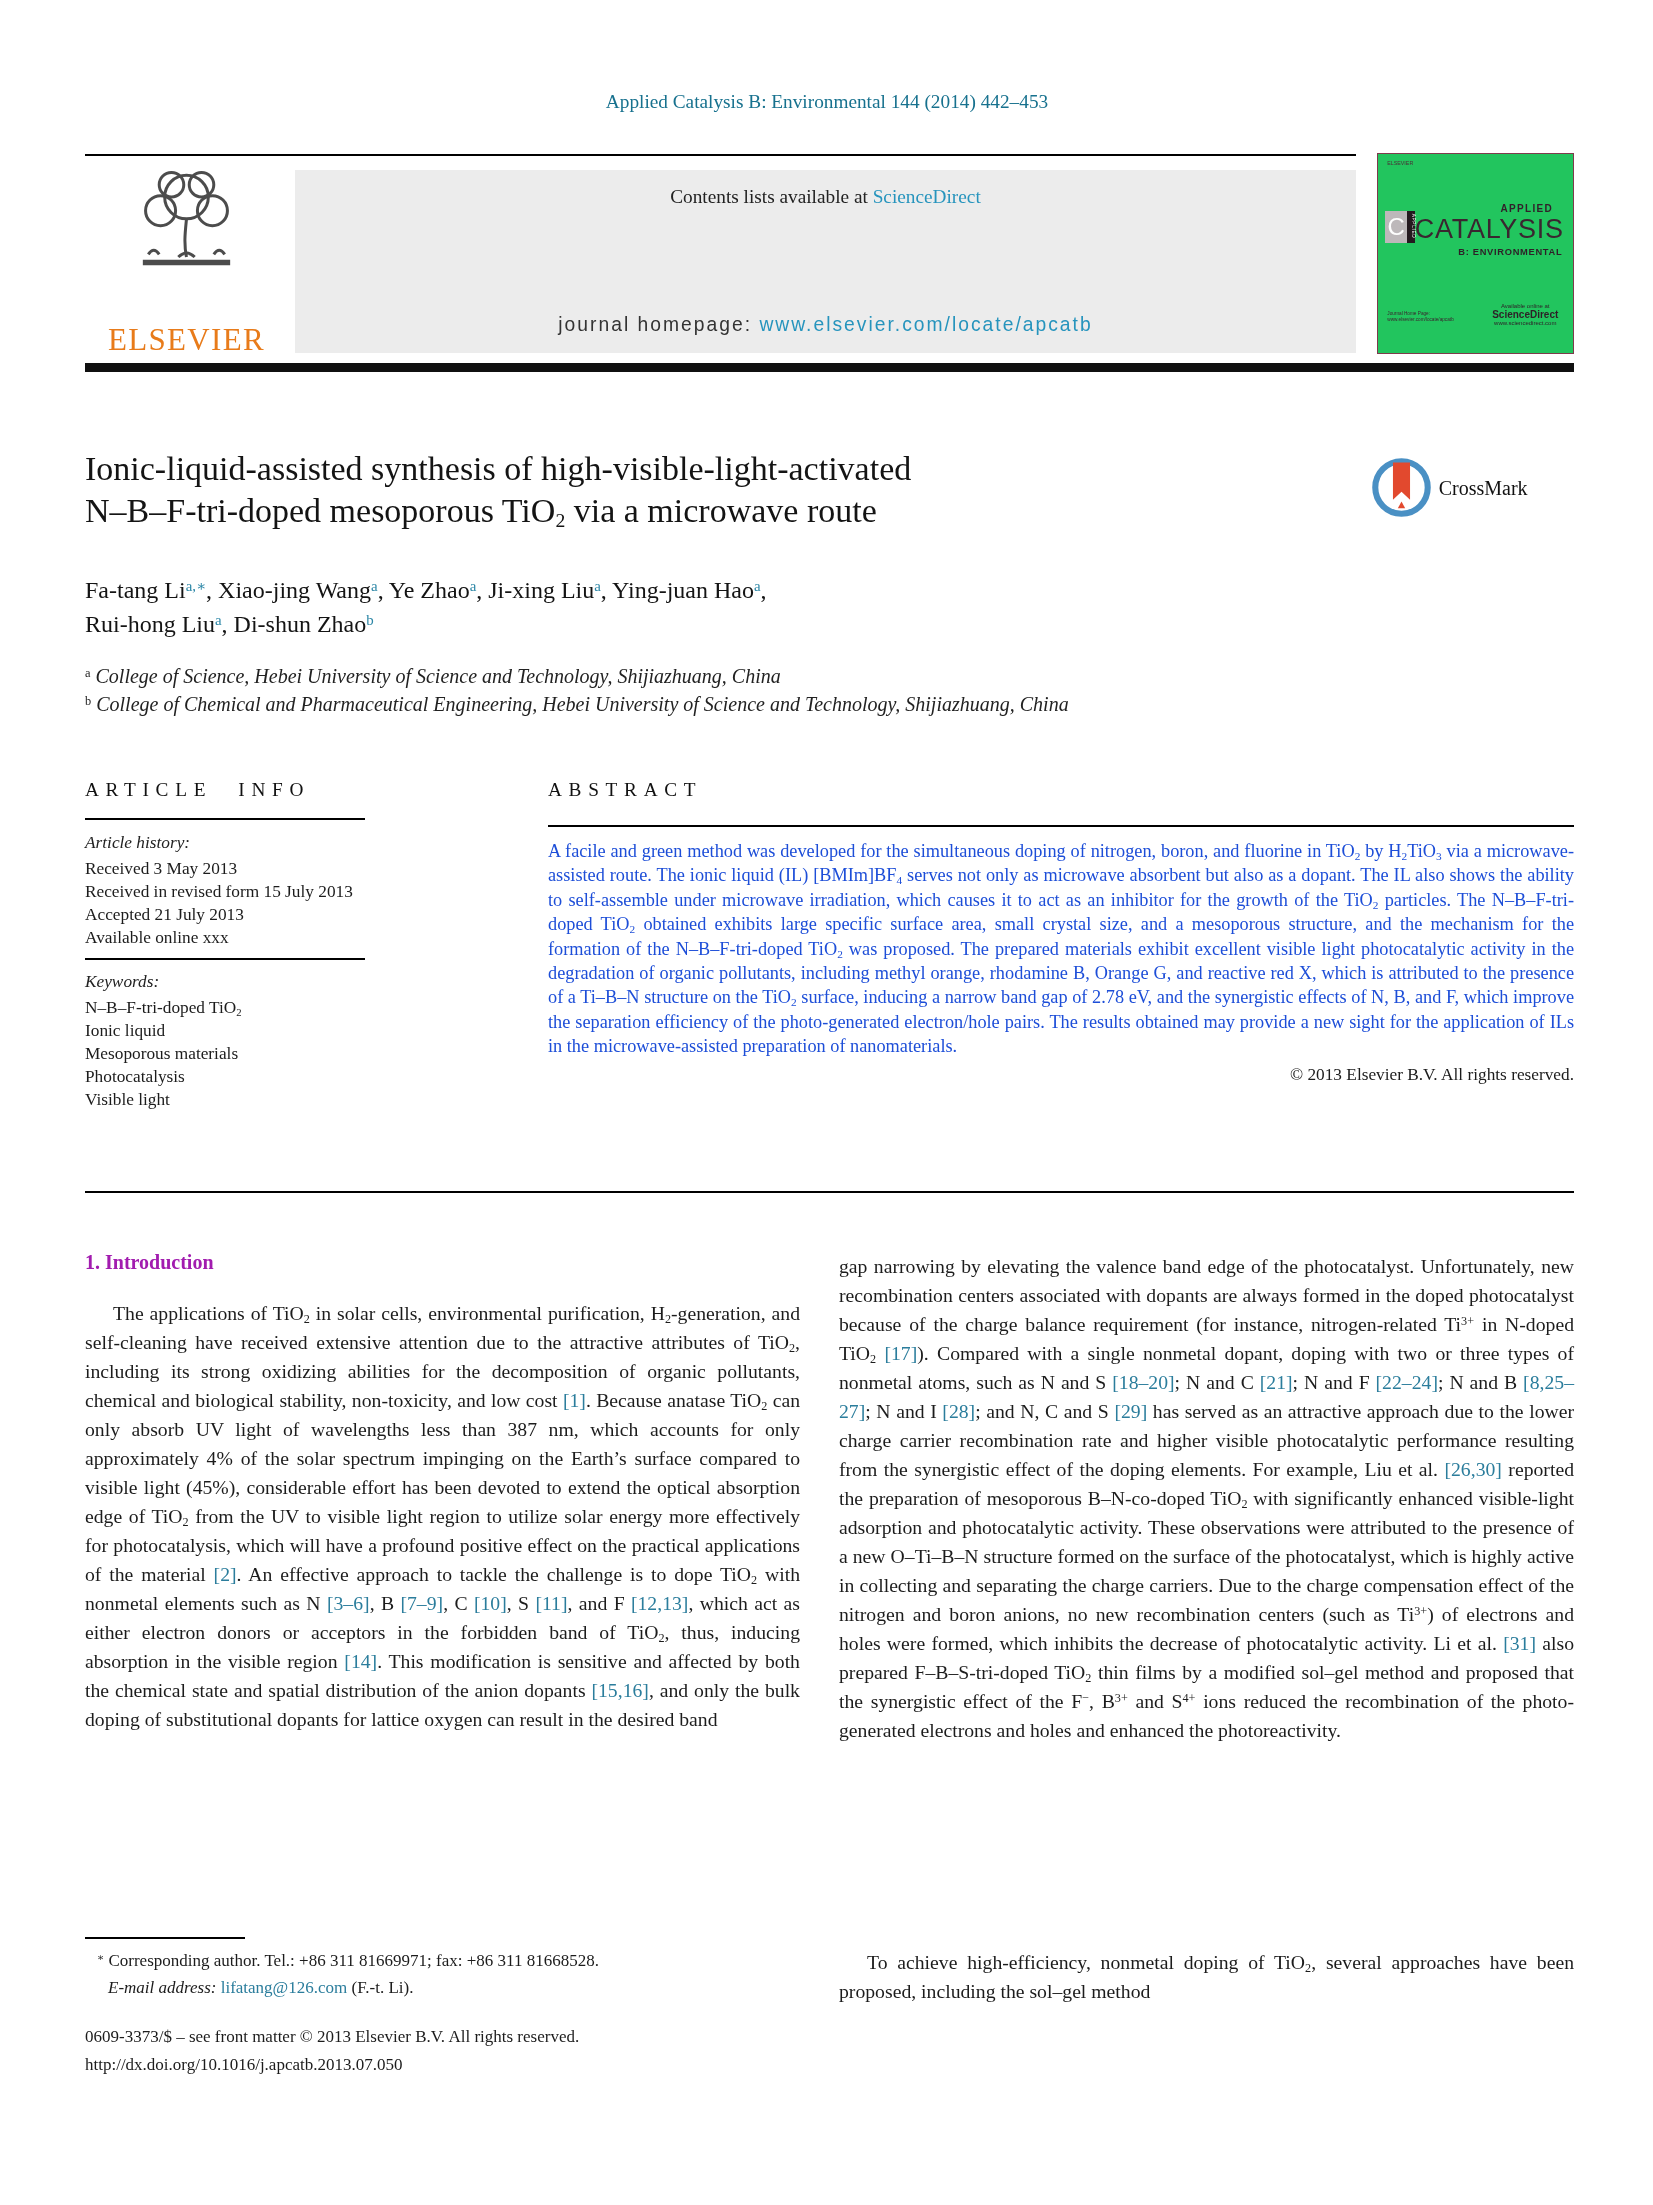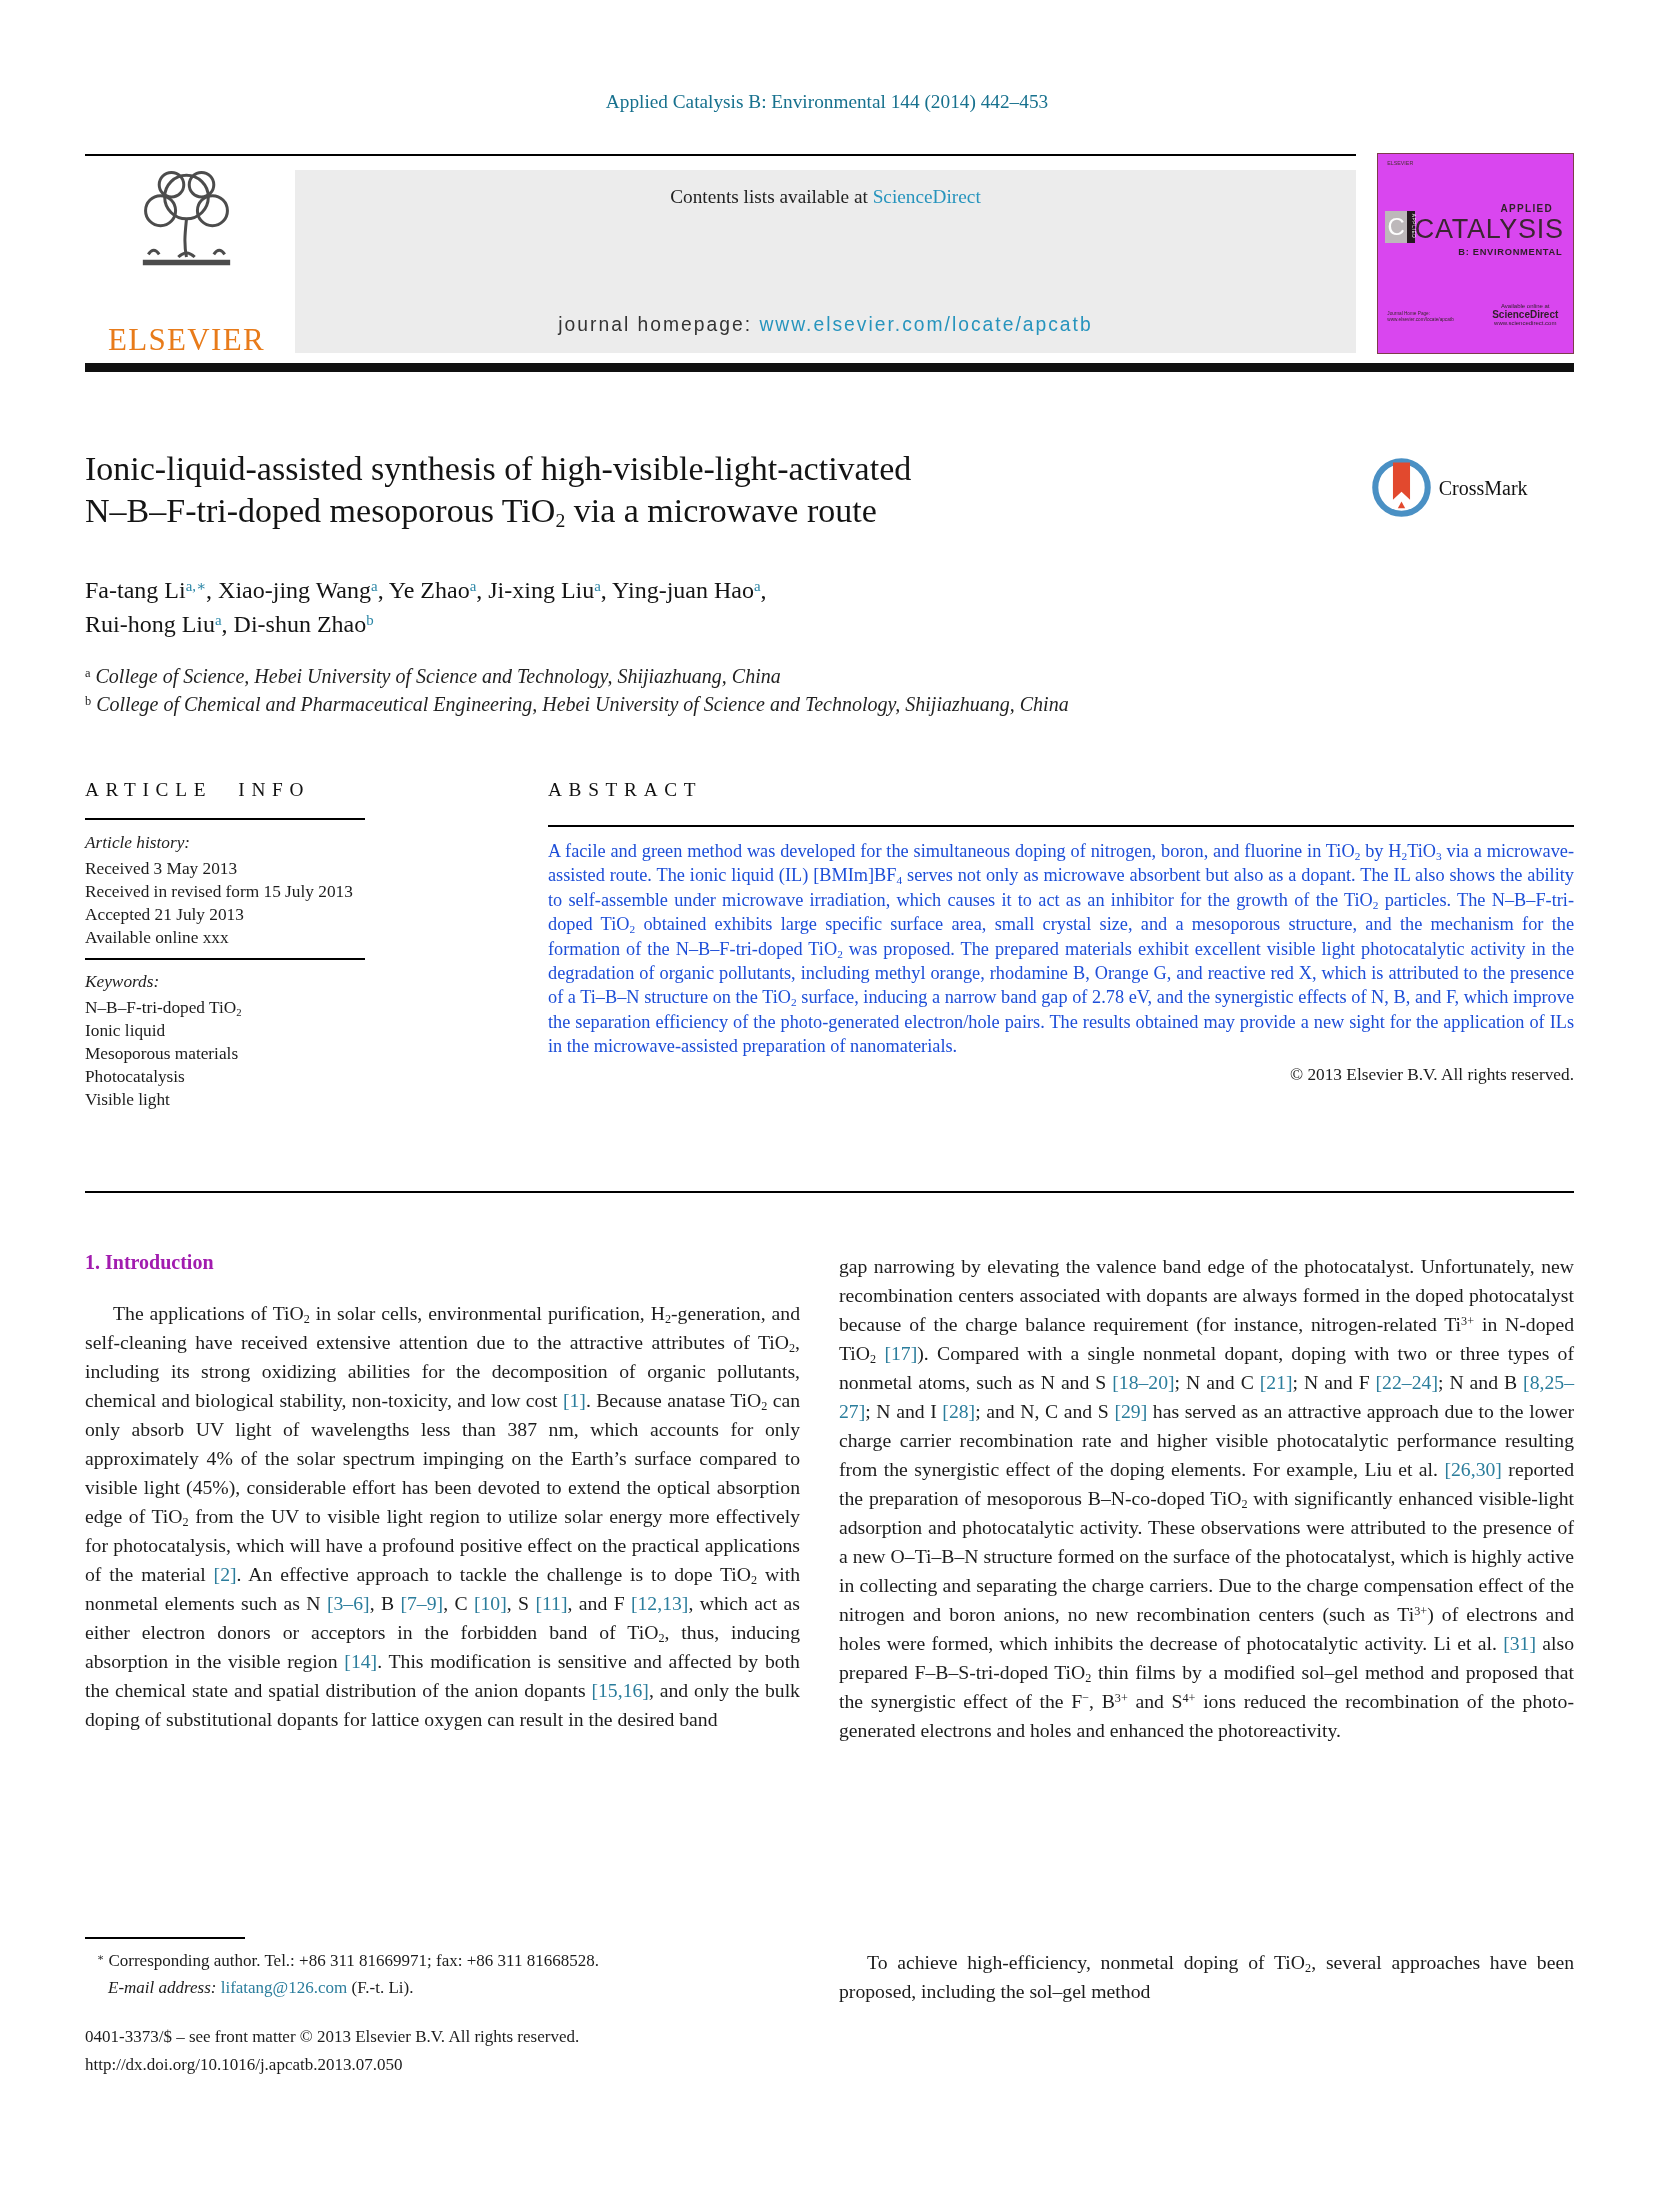--- a/index.html
+++ b/index.html
@@ -27,21 +27,21 @@
 
   .masthead { left:295px; top:170px; width:1061px; height:183px; background:#ececec;
     display:flex; flex-direction:column; align-items:center; justify-content:space-between;
     padding:16px 6.7px 17.3px 6.7px; text-align:center; }
   .masthead .line1 { font-size:19.3px; color:#222; }
   .masthead .jtitle { font-size:37px; color:#111; }
   .masthead .homepage { font-size:19.3px; letter-spacing:2px; color:#333;
     font-family:"Liberation Sans","DejaVu Sans",sans-serif; }
   .sd-link { color:#2694bd; }
 
-  .cover { left:1377px; top:153px; width:197px; height:201px; background:#d946ef;
+  .cover { left:1377px; top:153px; width:197px; height:201px; background:#22c55e;
     border:0.7px solid #7e3b4c; overflow:hidden;
     font-family:"Liberation Sans","DejaVu Sans",sans-serif; }
   .cover .mini-els { position:absolute; left:9.3px; top:6.7px; font-size:5.3px; color:#4a3036;
     line-height:1.1; text-align:center; }
   .cover .applied { position:absolute; right:20px; top:49px; font-size:10px; font-weight:bold;
     color:#31212a; letter-spacing:1.3px; }
   .cover .catalysis { position:absolute; right:9.3px; top:60px; font-size:27px;
     color:#3a2630; letter-spacing:0.7px; font-weight:400; }
   .cover .benv { position:absolute; right:10.7px; top:93px; font-size:9.3px; font-weight:bold;
     color:#2e1f27; letter-spacing:0.7px; }
@@ -208,15 +208,15 @@
 
 <div class="abs bodytext" style="left:839px; top:1252px; width:735px;">gap narrowing by elevating the valence band edge of the photocatalyst. Unfortunately, new recombination centers associated with dopants are always formed in the doped photocatalyst because of the charge balance requirement (for instance, nitrogen-related Ti<sup>3+</sup> in N-doped TiO<sub>2</sub> <span class="ref">[17]</span>). Compared with a single nonmetal dopant, doping with two or three types of nonmetal atoms, such as N and S <span class="ref">[18–20]</span>; N and C <span class="ref">[21]</span>; N and F <span class="ref">[22–24]</span>; N and B <span class="ref">[8,25–27]</span>; N and I <span class="ref">[28]</span>; and N, C and S <span class="ref">[29]</span> has served as an attractive approach due to the lower charge carrier recombination rate and higher visible photocatalytic performance resulting from the synergistic effect of the doping elements. For example, Liu et al. <span class="ref">[26,30]</span> reported the preparation of mesoporous B–N-co-doped TiO<sub>2</sub> with significantly enhanced visible-light adsorption and photocatalytic activity. These observations were attributed to the presence of a new O–Ti–B–N structure formed on the surface of the photocatalyst, which is highly active in collecting and separating the charge carriers. Due to the charge compensation effect of the nitrogen and boron anions, no new recombination centers (such as Ti<sup>3+</sup>) of electrons and holes were formed, which inhibits the decrease of photocatalytic activity. Li et al. <span class="ref">[31]</span> also prepared F–B–S-tri-doped TiO<sub>2</sub> thin films by a modified sol–gel method and proposed that the synergistic effect of the F<sup>−</sup>, B<sup>3+</sup> and S<sup>4+</sup> ions reduced the recombination of the photo-generated electrons and holes and enhanced the photoreactivity.</div>
 <div class="abs bodytext indent" style="left:839px; top:1948px; width:735px;">To achieve high-efficiency, nonmetal doping of TiO<sub>2</sub>, several approaches have been proposed, including the sol–gel method</div>
 
 <div class="abs rule" style="left:85px; top:1937px; width:160px;"></div>
 <div class="abs footnote" style="left:85px; top:1947px; width:715px;">
   <div style="padding-left:12px;"><sup>∗</sup> Corresponding author. Tel.: +86 311 81669971; fax: +86 311 81668528.</div>
   <div style="padding-left:23px;"><i>E-mail address: </i><span class="ref">lifatang@126.com</span> (F.-t. Li).</div>
 </div>
 
-<div class="abs footer-line" style="left:85px; top:2027px;">0401-3373/$ – see front matter © 2013 Elsevier B.V. All rights reserved.</div>
+<div class="abs footer-line" style="left:85px; top:2027px;">0609-3373/$ – see front matter © 2013 Elsevier B.V. All rights reserved.</div>
 <div class="abs footer-line teal" style="left:85px; top:2055px;">http://dx.doi.org/10.1016/j.apcatb.2013.07.050</div>
 
 
 </body></html>

